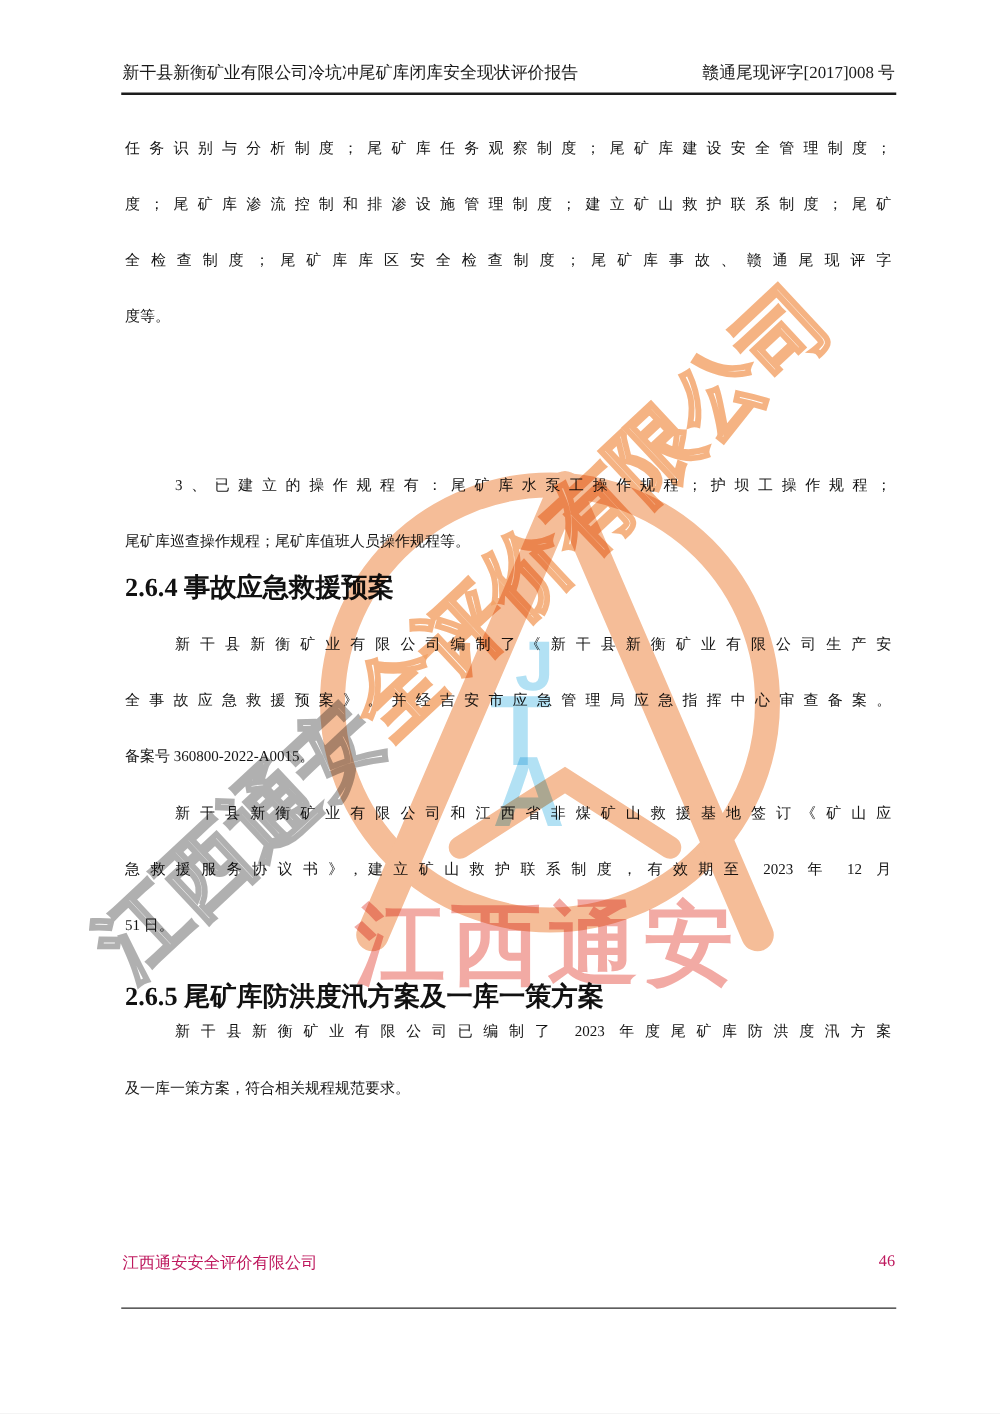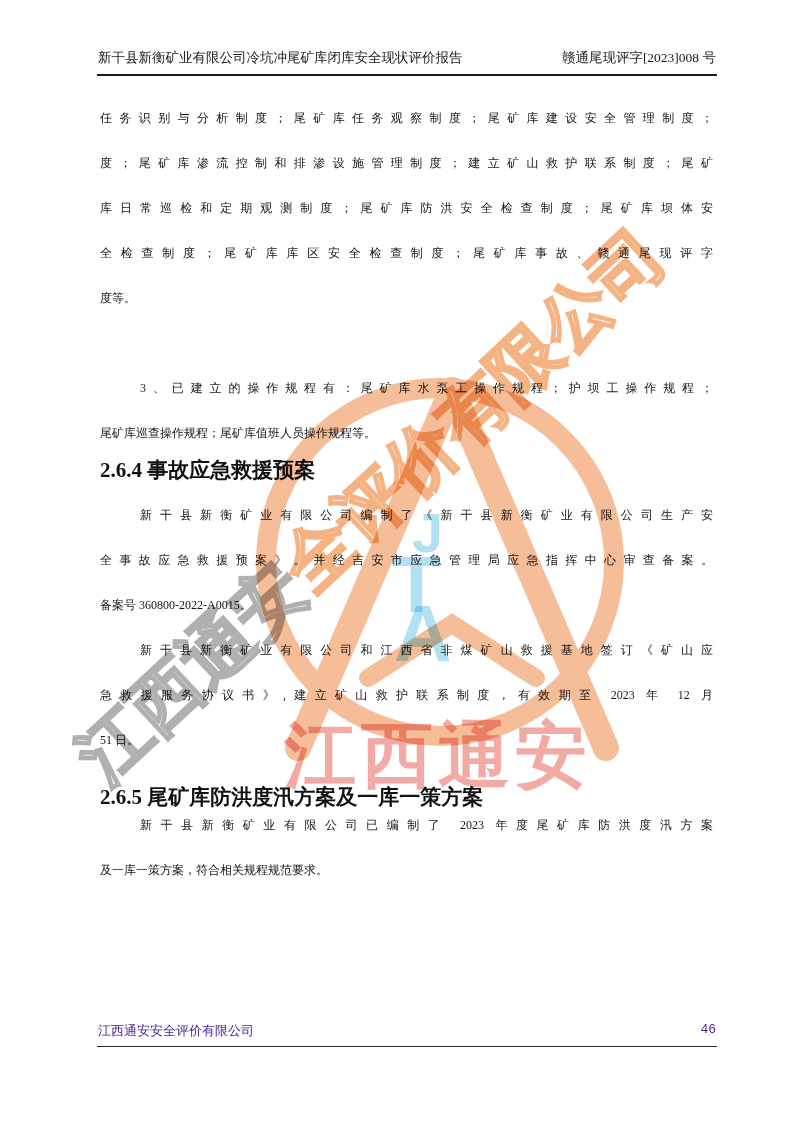--- a/index.html
+++ b/index.html
@@ -7,22 +7,22 @@
     position:relative;width:800px;height:1131px;margin:0 auto;
     background:#ffffff;overflow:hidden;
     font-family:"Liberation Serif","DejaVu Serif",serif;color:#151515;
   }
   
   .hdr{position:absolute;left:98px;top:49px;width:618px;display:flex;
        justify-content:space-between;font-size:13.5px;color:#1a1a1a;}
   .hdr-rule{position:absolute;left:97px;top:74px;width:620px;height:2px;background:#1c1c1c;}
   
   .ftr-rule{position:absolute;left:97px;top:1046px;width:620px;height:1px;background:#2a2a2a;}
-  .ftr{position:absolute;left:98px;top:1022px;width:618px;display:flex;
-       justify-content:space-between;font-size:13px;color:#4c1d95;font-family:Liberation Mono, monospace;}
+  .ftr{position:absolute;left:98px;top:1001px;width:618px;display:flex;
+       justify-content:space-between;font-size:13px;color:#be185d;}
   
   .blk{position:absolute;left:100px;width:613px;}
   .ln{height:45px;line-height:45px;font-size:12px;white-space:nowrap;}
   .fl{white-space:normal;text-align:justify;text-align-last:justify;}
   .ind{text-indent:40px;}
   .hd{position:absolute;left:100px;width:613px;height:45px;line-height:45px;
       font-size:21px;font-weight:bold;color:#111;}
   
   .wm{position:absolute;mix-blend-mode:multiply;pointer-events:none;}
   .wm-diag{
@@ -44,29 +44,28 @@
   .wm-t{left:392px;top:545px;font-size:80px;}
   .wm-a{left:394px;top:594px;font-size:80px;}
 </style>
 </head>
 <body>
 
 <div class="page">
 
   <div class="hdr">
     <span>新干县新衡矿业有限公司冷坑冲尾矿库闭库安全现状评价报告</span>
-    <span>赣通尾现评字[2023]008 号</span>
+    <span>赣通尾现评字[2017]008 号</span>
   </div>
   <div class="hdr-rule"></div>
 
   <main>
     <div class="blk" style="top:96px">
       <div class="ln fl">任务识别与分析制度；尾矿库任务观察制度；尾矿库建设安全管理制度；</div>
       <div class="ln fl">度；尾矿库渗流控制和排渗设施管理制度；建立矿山救护联系制度；尾矿</div>
-      <div class="ln fl">库日常巡检和定期观测制度；尾矿库防洪安全检查制度；尾矿库坝体安</div>
       <div class="ln fl">全检查制度；尾矿库库区安全检查制度；尾矿库事故、赣通尾现评字</div>
       <div class="ln">度等。</div>
     </div>
 
     <div class="blk" style="top:366px">
       <div class="ln fl ind">3、已建立的操作规程有：尾矿库水泵工操作规程；护坝工操作规程；</div>
       <div class="ln">尾矿库巡查操作规程；尾矿库值班人员操作规程等。</div>
     </div>
 
     <div class="hd" style="top:448px">2.6.4 事故应急救援预案</div>

